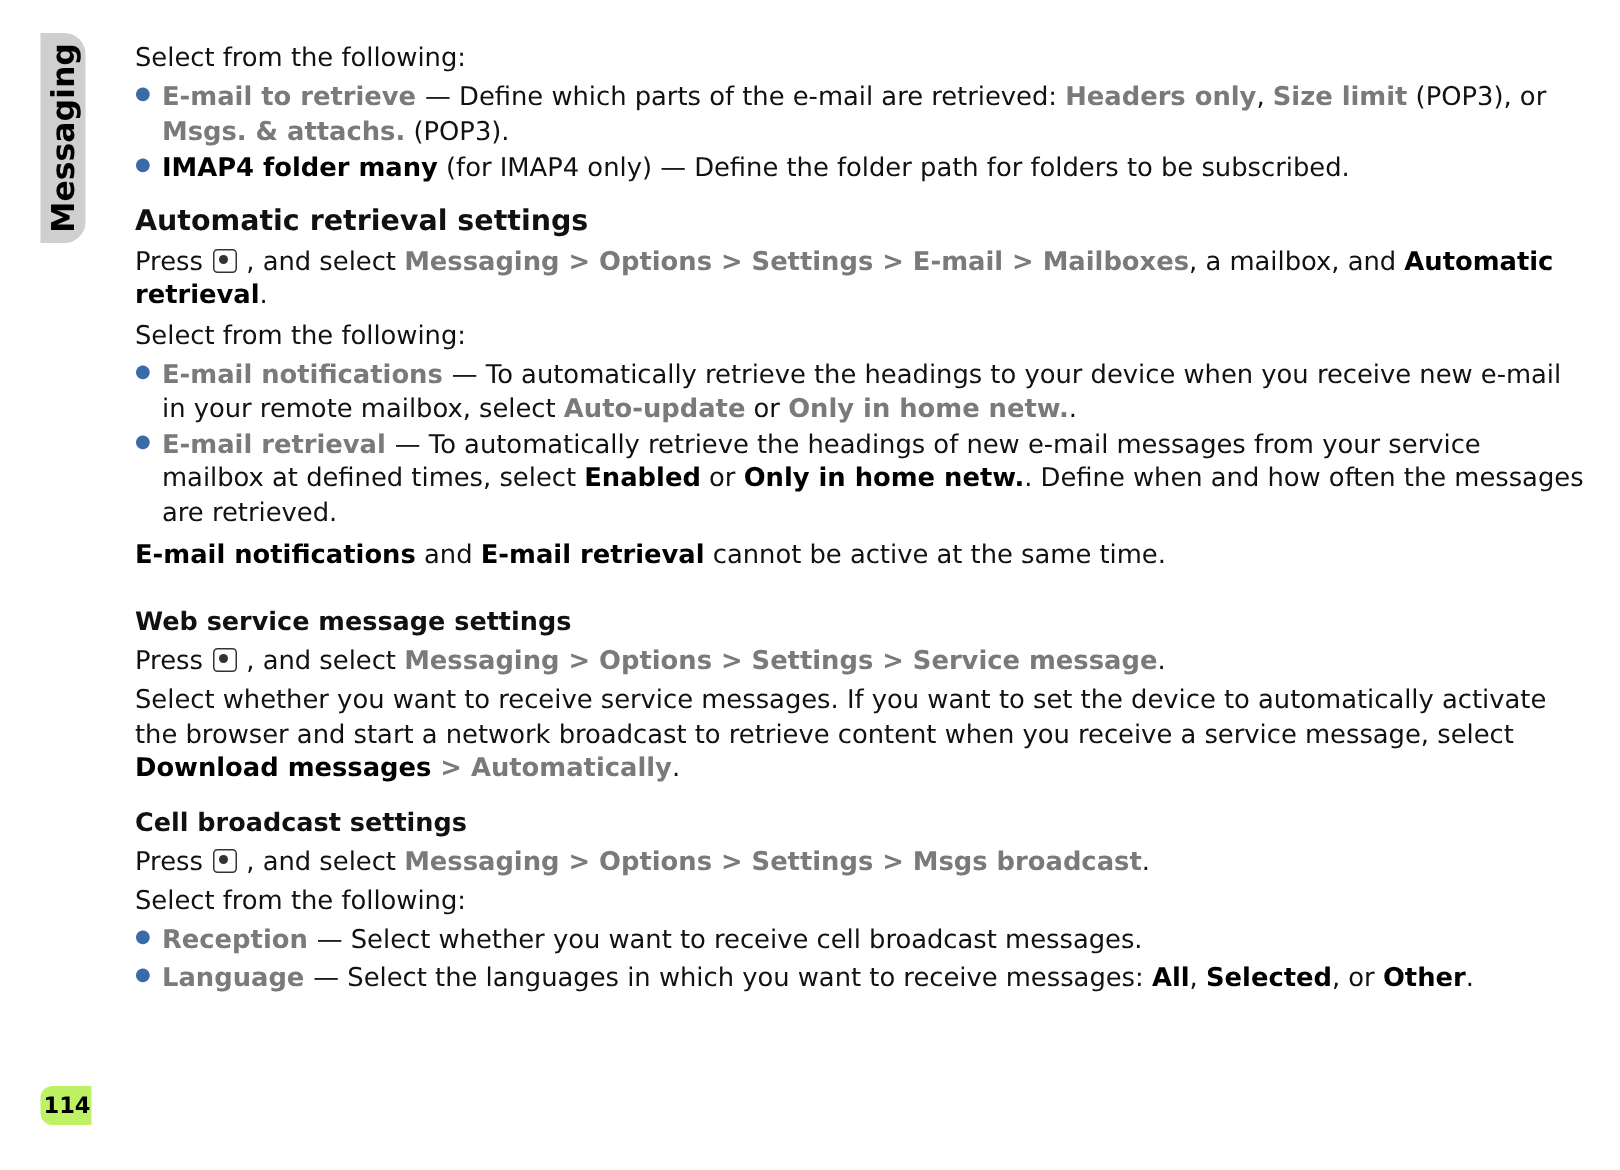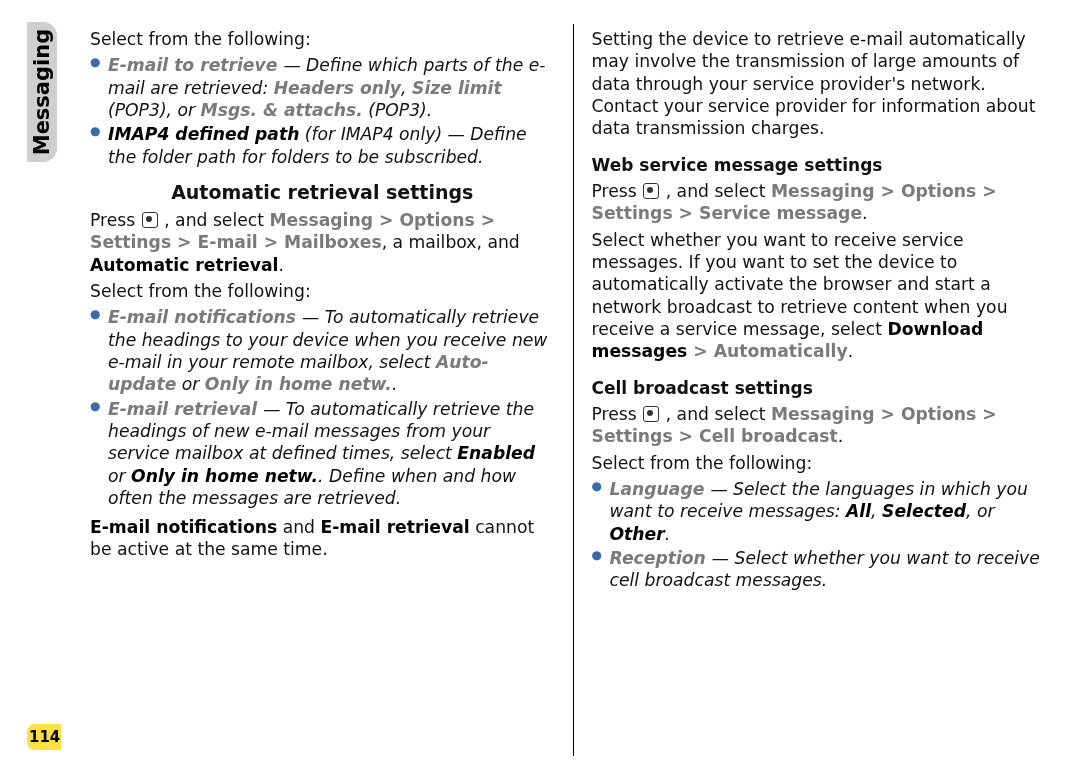--- a/index.html
+++ b/index.html
@@ -33,64 +33,62 @@
     font-weight: 700;
     font-size: 21px;
     color: #000;
     white-space: nowrap;
   }
   .page-number {
     position: absolute;
     left: 27px;
     bottom: 30px;
     width: 30px;
-    background: #fde047;
+    background: #bef264;
     color: #000;
     font-weight: 700;
     font-size: 15px;
     text-align: center;
     border-radius: 8px 0 0 8px;
     padding: 4px 2px;
   }
   .columns {
     position: absolute;
     left: 90px;
     top: 24px;
     right: 24px;
     bottom: 24px;
     display: flex;
-    gap: 18px;
+    flex-direction: column;
   }
   .col {
     flex: 1 1 0;
     font-size: 17.2px;
     line-height: 1.30;
   }
   .divider {
     width: 0;
     border-right: 1px solid #000;
   }
 
   h2.section {
     font-size: 17px;
     font-weight: 700;
     margin: 14px 0 4px 0;
   }
   h3.sub {
     font-size: 19px;
     font-weight: 700;
     margin: 12px 0 4px 0;
-    text-align: center;
   }
   p { margin: 4px 0; }
   ul.bullets {
     list-style: none;
     margin: 4px 0 6px 0;
     padding: 0 0 0 18px;
-    font-style: italic;
   }
   ul.bullets > li {
     position: relative;
     margin: 2px 0;
   }
   ul.bullets > li::before {
     content: "●";
     position: absolute;
     left: -18px;
     top: 1px;
@@ -135,21 +133,21 @@
 
     <div class="col">
 
       <p>Select from the following:</p>
 
       <ul class="bullets">
         <li>
           <span class="term">E-mail to retrieve </span><span> — Define which parts of the e-mail are retrieved: </span><span class="term">Headers only</span><span>, </span><span class="term">Size limit</span><span> (POP3), or </span><span class="term">Msgs. &amp; attachs.</span><span> (POP3).</span>
         </li>
         <li>
-          <span class="bold">IMAP4 defined path</span><span> (for IMAP4 only)  — Define the folder path for folders to be subscribed.</span>
+          <span class="bold">IMAP4 folder many</span><span> (for IMAP4 only)  — Define the folder path for folders to be subscribed.</span>
         </li>
       </ul>
 
       <h3 class="sub">Automatic retrieval settings</h3>
 
       <p>
         <span>Press </span><span class="keyicon"></span><span> , and select </span><span class="term">Messaging</span><span class="term"> &gt; </span><span class="term">Options</span><span class="term"> &gt; </span><span class="term">Settings</span><span class="term"> &gt; </span><span class="term">E-mail</span><span class="term"> &gt; </span><span class="term">Mailboxes</span><span>, a mailbox, and </span><span class="bold">Automatic retrieval</span><span>.</span>
       </p>
 
       <p>Select from the following:</p>
@@ -166,46 +164,45 @@
       <p>
         <span class="bold">E-mail notifications</span><span> and </span><span class="bold">E-mail retrieval</span><span> cannot be active at the same time.</span>
       </p>
 
     </div>
 
     <div class="divider"></div>
 
     <div class="col">
 
-      <p>Setting the device to retrieve e-mail automatically may involve the transmission of large amounts of data through your service provider's network. Contact your service provider for information about data transmission charges.</p>
 
       <h2 class="section">Web service message settings</h2>
 
       <p>
         <span>Press </span><span class="keyicon"></span><span> , and select </span><span class="term">Messaging</span><span class="term"> &gt; </span><span class="term">Options</span><span class="term"> &gt; </span><span class="term">Settings</span><span class="term"> &gt; </span><span class="term">Service message</span><span>.</span>
       </p>
 
       <p>
         <span>Select whether you want to receive service messages. If you want to set the device to automatically activate the browser and start a network broadcast to retrieve content when you receive a service message, select </span><span class="bold">Download messages</span><span class="term"> &gt; </span><span class="term">Automatically</span><span>.</span>
       </p>
 
       <h2 class="section">Cell broadcast settings</h2>
 
 
       <p>
-        <span>Press </span><span class="keyicon"></span><span> , and select </span><span class="term">Messaging</span><span class="term"> &gt; </span><span class="term">Options</span><span class="term"> &gt; </span><span class="term">Settings</span><span class="term"> &gt; </span><span class="term">Cell broadcast</span><span>.</span>
+        <span>Press </span><span class="keyicon"></span><span> , and select </span><span class="term">Messaging</span><span class="term"> &gt; </span><span class="term">Options</span><span class="term"> &gt; </span><span class="term">Settings</span><span class="term"> &gt; </span><span class="term">Msgs broadcast</span><span>.</span>
       </p>
 
       <p>Select from the following:</p>
 
       <ul class="bullets">
         <li>
+          <span class="term">Reception </span><span> — Select whether you want to receive cell broadcast messages.</span>
+        </li>
+        <li>
           <span class="term">Language </span><span> — Select the languages in which you want to receive messages: </span><span class="bold">All</span><span>, </span><span class="bold">Selected</span><span>, or </span><span class="bold">Other</span><span>.</span>
-        </li>
-        <li>
-          <span class="term">Reception </span><span> — Select whether you want to receive cell broadcast messages.</span>
         </li>
       </ul>
 
     </div>
 
   </div>
 
 </div>
 </body></html>

